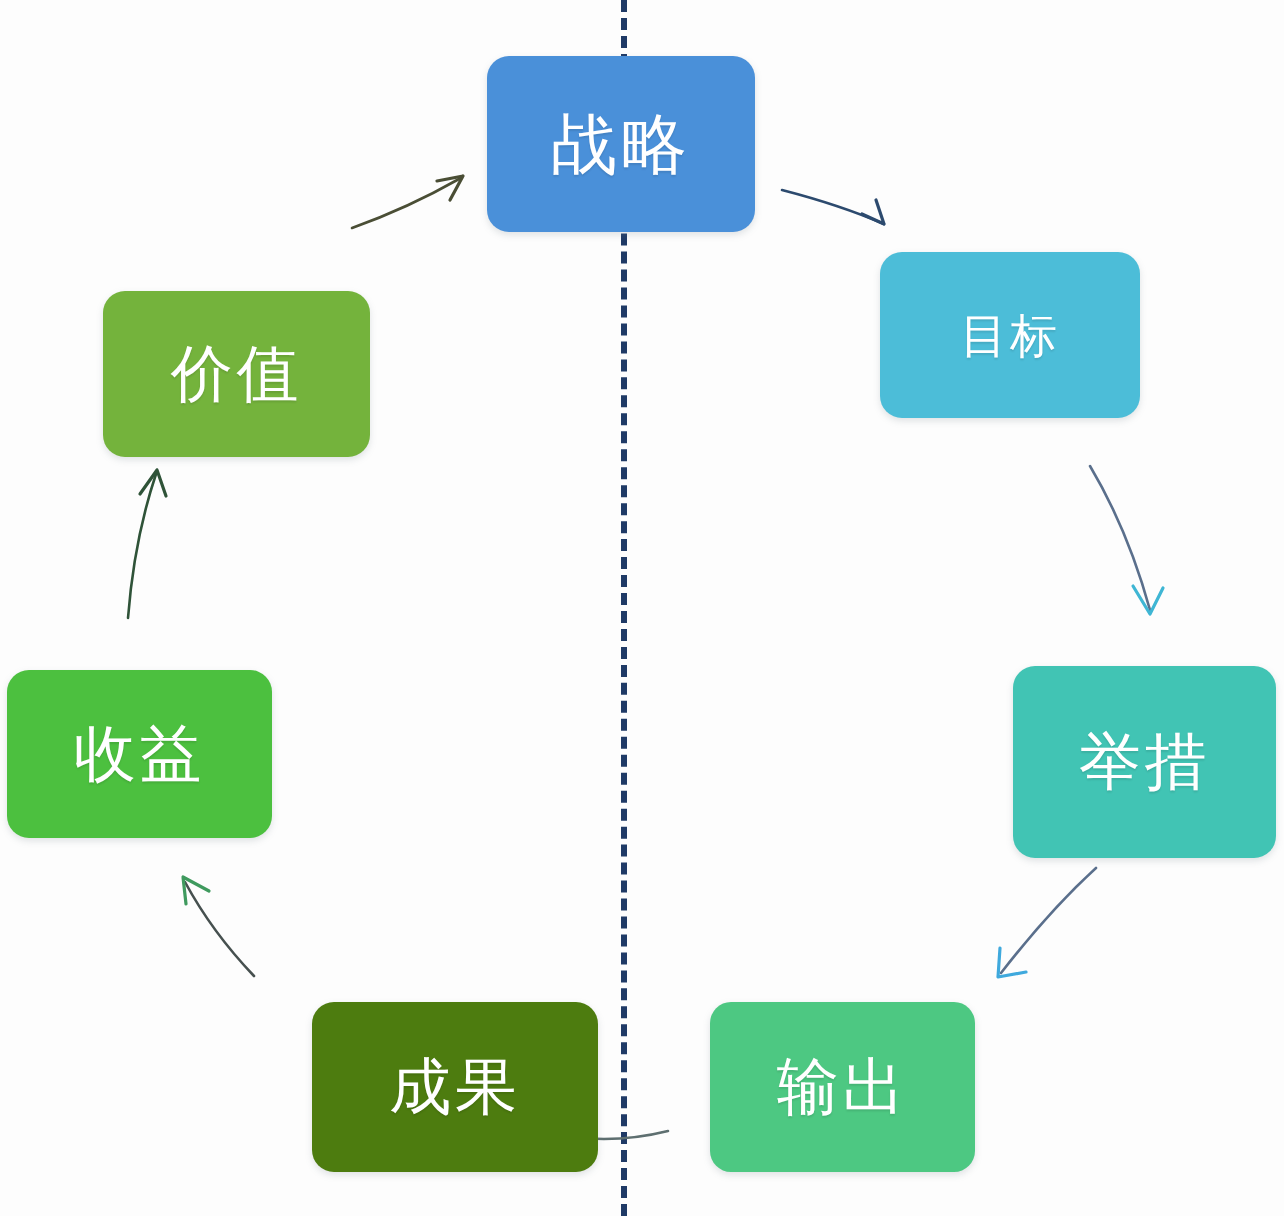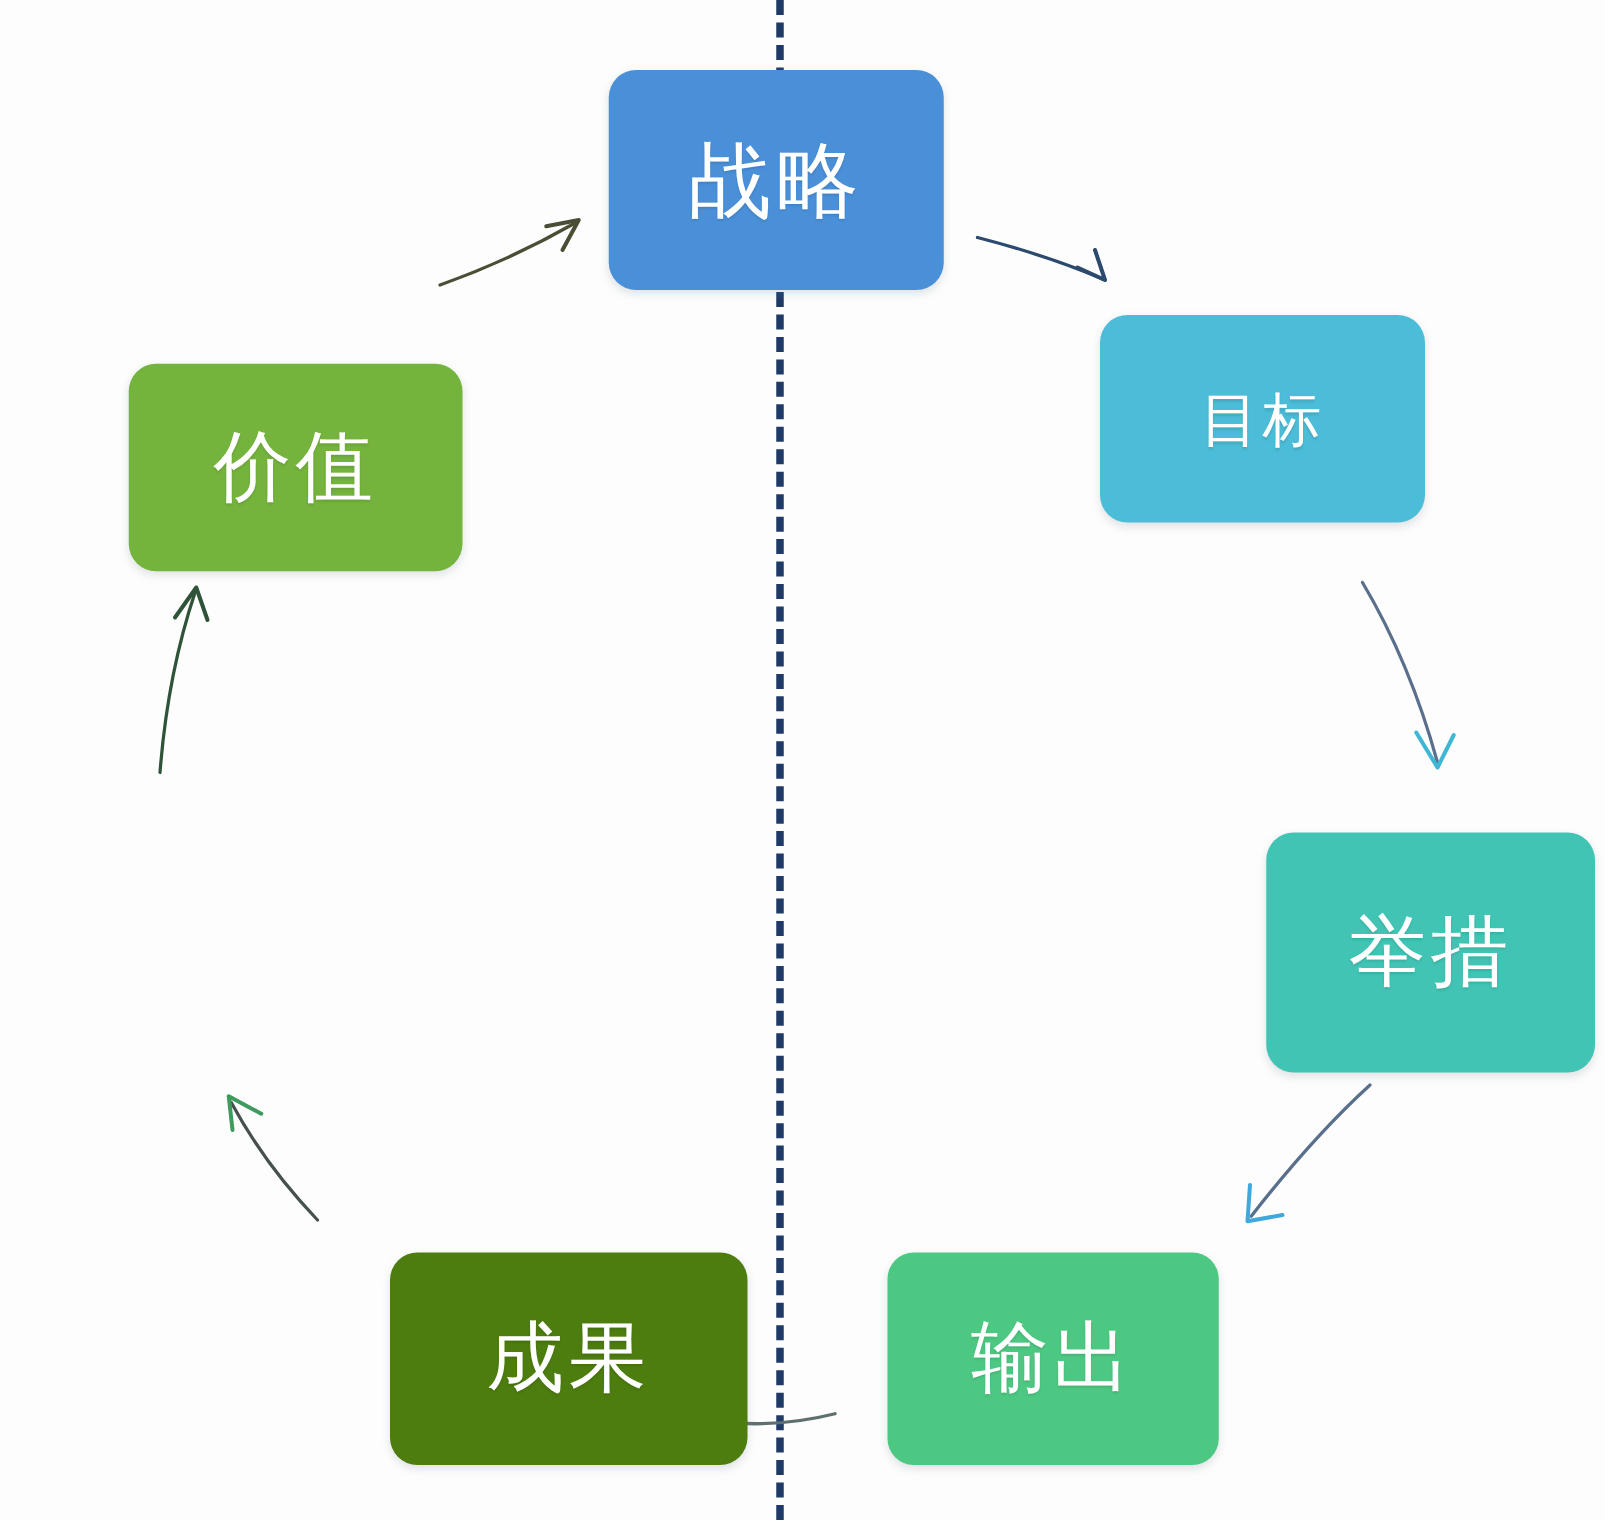--- a/index.html
+++ b/index.html
@@ -95,17 +95,20 @@
   </div>
   <div class="node" style="left: 1013px; top: 666px; width: 263px; height: 192px; background: rgb(65, 196, 180);">
     <span class="label" style="font-size: 62px;">举措</span>
   </div>
   <div class="node" style="left: 710px; top: 1002px; width: 265px; height: 170px; background: rgb(77, 200, 130); border-radius: 21px;">
     <span class="label" style="font-size: 62px;">输出</span>
   </div>
   <div class="node" style="left: 272px; top: 1002px; width: 286px; height: 170px; background: #4d7c0f; margin-left: 40px;">
     <span class="label" style="font-size: 62px;">成果</span>
   </div>
+  <div class="node" style="left: 7px; top: 670px; width: 265px; height: 168px; background: rgb(76, 192, 63);">
+    <span class="label" style="font-size: 62px;">收益</span>
+  </div>
   <div class="node" style="left: 103px; top: 252px; width: 267px; height: 166px; background: rgb(116, 179, 60); margin-top: 39px;">
     <span class="label" style="font-size: 62px;">价值</span>
   </div>
 
 </div>
 
 </body></html>

